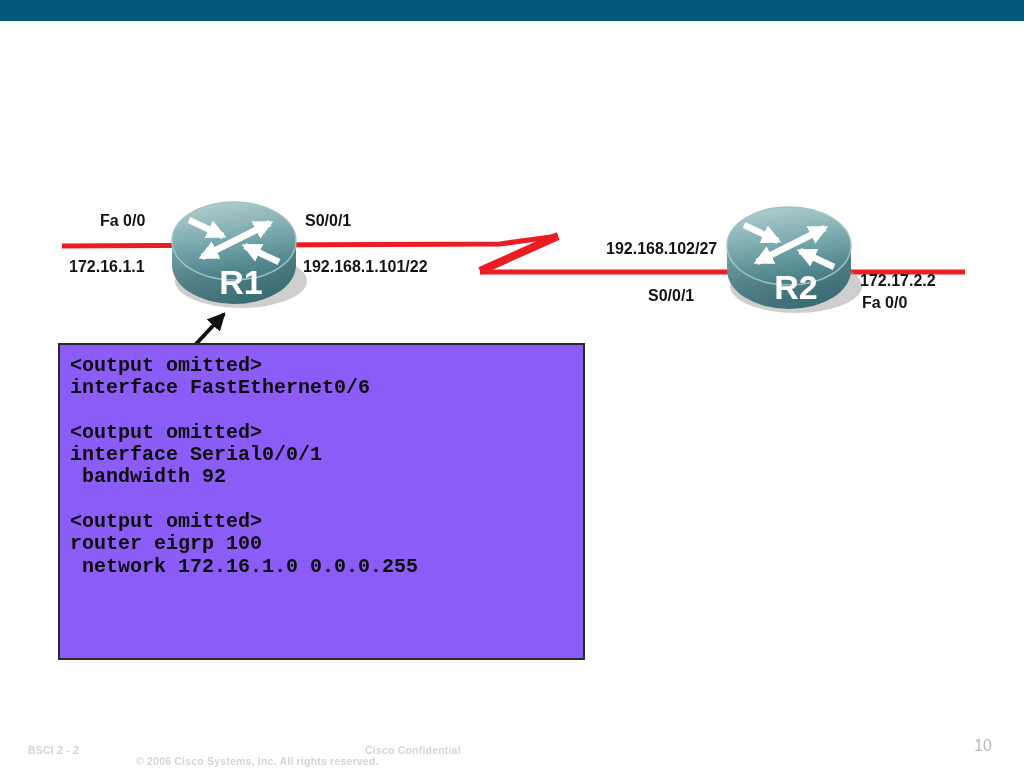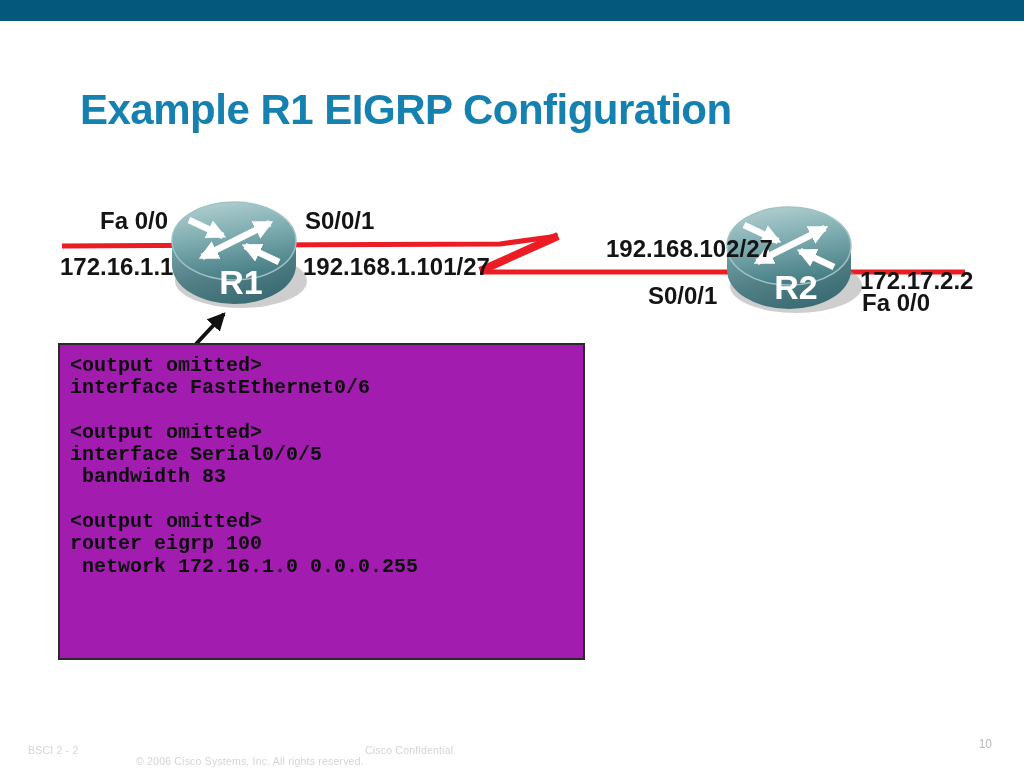--- a/index.html
+++ b/index.html
@@ -11,61 +11,60 @@
     position:absolute;left:0;top:0;width:1024px;height:21px;
     background:#04587c;
   }
   .title{
     position:absolute;left:80px;top:86px;margin:0;
     font-size:42px;font-weight:bold;letter-spacing:-0.5px;
     color:#1581b0;white-space:nowrap;
   }
   .diagram-svg{position:absolute;left:0;top:0;width:1024px;height:768px;pointer-events:none;}
   .net-label{
-    position:absolute;font-size:24px;font-weight:bold;color:#141414;
+    position:absolute;font-size:16px;font-weight:bold;color:#141414;
     white-space:nowrap;line-height:24px;
   }
   .lbl-r1-fa-port   {left:100px;top:209px;}
-  .lbl-r1-fa-ip     {left:60px; top:255px;}
+  .lbl-r1-fa-ip     {left:69px; top:255px;}
   .lbl-r1-ser-port  {left:305px;top:209px;}
   .lbl-r1-ser-ip    {left:303px;top:255px;}
   .lbl-wan-subnet   {left:558px;top:237px;margin-left:48px;}
   .lbl-r2-ser-port  {left:648px;top:284px;}
   .lbl-r2-fa-ip     {left:860px;top:236px;margin-top:33px;}
   .lbl-r2-fa-port   {left:862px;top:291px;}
   .config-box{
     position:absolute;left:58px;top:343px;width:513px;height:303px;
-    background:#a21caf;border:2px solid #2a2a2a;
+    background:#8b5cf6;border:2px solid #2a2a2a;
     padding:10px 0 0 10px;box-sizing:content-box;
   }
   .cfg-line{
     height:22.3px;white-space:pre;overflow:visible;
     font-family:"Liberation Mono",monospace;font-weight:bold;
     font-size:20px;color:#0d0d0d;line-height:22.3px;
   }
   .footer-text{
     position:absolute;top:744px;font-size:10.5px;color:#d2d5d6;
-    white-space:nowrap;letter-spacing:0.2px;
+    white-space:nowrap;letter-spacing:0.2px;font-weight:bold;
   }
   .f-course{left:28px;}
   .f-copy{left:136px;margin-top:11px;}
   .f-conf{left:365px;}
   .page-number{
     position:absolute;left:962px;top:737px;width:30px;text-align:right;
-    font-size:12px;color:#b7babb;
+    font-size:16px;color:#b7babb;
   }
 </style>
 </head>
 <body>
 
 <div class="slide">
 
   <div class="topbar"></div>
 
-  <h1 class="title">Example R1 EIGRP Configuration</h1>
 
   <svg class="diagram-svg" viewBox="0 0 1024 768">
     <defs>
       <linearGradient id="topGrad" x1="0" y1="0" x2="0.25" y2="1">
         <stop offset="0" stop-color="#b9d3d4"></stop>
         <stop offset="0.5" stop-color="#7fadb1"></stop>
         <stop offset="1" stop-color="#4a8188"></stop>
       </linearGradient>
       <linearGradient id="bodyGrad" x1="0" y1="0" x2="0.6" y2="1">
         <stop offset="0" stop-color="#76a6aa"></stop>
@@ -101,33 +100,33 @@
       <use href="#router-shape"></use>
       <text x="7" y="53" text-anchor="middle" font-size="34" font-weight="bold" fill="#ffffff" font-family="Liberation Sans, sans-serif">R2</text>
     </g>
 
     <line x1="196" y1="344" x2="224" y2="314" stroke="#111111" stroke-width="4" marker-end="url(#ahBlack)"></line>
   </svg>
 
   <div class="net-label lbl-r1-fa-port">Fa 0/0</div>
   <div class="net-label lbl-r1-fa-ip">172.16.1.1</div>
   <div class="net-label lbl-r1-ser-port">S0/0/1</div>
-  <div class="net-label lbl-r1-ser-ip">192.168.1.101/27</div>
+  <div class="net-label lbl-r1-ser-ip">192.168.1.101/22</div>
   <div class="net-label lbl-wan-subnet">192.168.102/27</div>
   <div class="net-label lbl-r2-ser-port">S0/0/1</div>
   <div class="net-label lbl-r2-fa-ip">172.17.2.2</div>
   <div class="net-label lbl-r2-fa-port">Fa 0/0</div>
 
   <div class="config-box">
     <div class="cfg-line">&lt;output omitted&gt;</div>
     <div class="cfg-line">interface FastEthernet0/6</div>
     <div class="cfg-line"></div>
     <div class="cfg-line">&lt;output omitted&gt;</div>
-    <div class="cfg-line">interface Serial0/0/5</div>
-    <div class="cfg-line"> bandwidth 83</div>
+    <div class="cfg-line">interface Serial0/0/1</div>
+    <div class="cfg-line"> bandwidth 92</div>
     <div class="cfg-line"></div>
     <div class="cfg-line">&lt;output omitted&gt;</div>
     <div class="cfg-line">router eigrp 100</div>
     <div class="cfg-line"> network 172.16.1.0 0.0.0.255</div>
   </div>
 
   <div class="footer-text f-course">BSCI 2 - 2</div>
   <div class="footer-text f-copy">© 2006 Cisco Systems, Inc. All rights reserved.</div>
   <div class="footer-text f-conf">Cisco Confidential</div>
   <div class="page-number">10</div>

